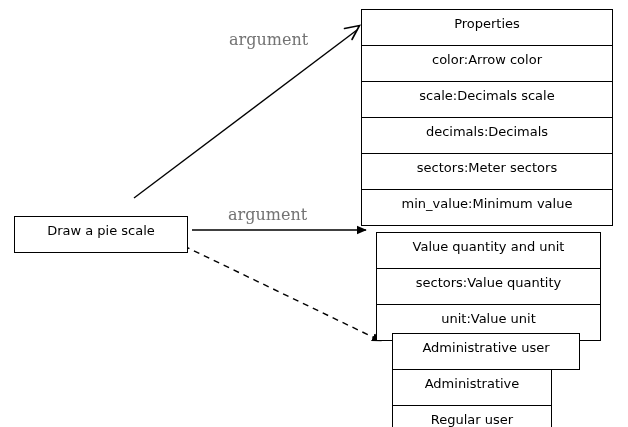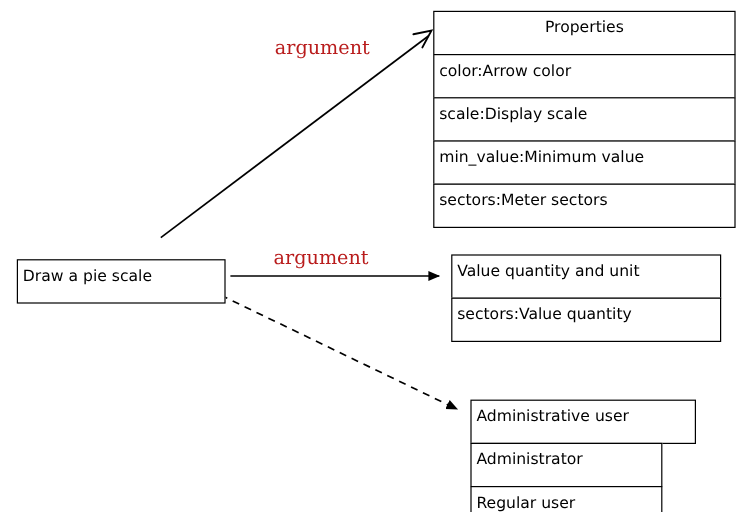--- a/index.html
+++ b/index.html
@@ -34,42 +34,42 @@
     padding: 0 4px;
   }
   
   .node .row + .row {
     margin-top: -1px;
   }
   .row.center {
     text-align: center;
   }
   .row.left {
-    text-align: left;
+    text-align: center;
   }
   
   #node-source {
     left: 14px;
     top: 216px;
   }
   #node-source .row {
     width: 174px;
   }
   
   #node-properties {
     left: 361px;
     top: 9px;
   }
   #node-properties .row {
     width: 252px;
   }
   
   #node-value {
     left: 376px;
-    top: 212px;
+    top: 232px;
   }
   #node-value .row {
     width: 225px;
   }
   
   #node-user {
     left: 392px;
     top: 333px;
   }
   #node-user .row.hdr {
@@ -84,21 +84,21 @@
     left: 0;
     top: 0;
     width: 628px;
     height: 427px;
     pointer-events: none;
   }
   .edge-label {
     position: absolute;
     font-family: "DejaVu Serif", "Liberation Serif", serif;
     font-size: 16px;
-    color: #b91c1c;
+    color: #737373;
     white-space: nowrap;
   }
   #label-argument-properties {
     left: 229px;
     top: 30px;
   }
   #label-argument-value {
     left: 228px;
     top: 205px;
   }
@@ -136,29 +136,31 @@
   <div class="edge-label" id="label-argument-properties">argument</div>
   <div class="edge-label" id="label-argument-value">argument</div>
 
   <div class="node" id="node-source">
     <div class="row left">Draw a pie scale</div>
   </div>
 
   <div class="node" id="node-properties">
     <div class="row center">Properties</div>
     <div class="row left">color:Arrow color</div>
-    <div class="row left">scale:Display scale</div>
+    <div class="row left">scale:Decimals scale</div>
+    <div class="row left">decimals:Decimals</div>
+    <div class="row left">sectors:Meter sectors</div>
     <div class="row left">min_value:Minimum value</div>
-    <div class="row left">sectors:Meter sectors</div>
   </div>
 
   <div class="node" id="node-value">
     <div class="row left">Value quantity and unit</div>
     <div class="row left">sectors:Value quantity</div>
+    <div class="row left">unit:Value unit</div>
   </div>
 
   <div class="node" id="node-user">
     <div class="row left hdr">Administrative user</div>
-    <div class="row left bdy">Administrator</div>
+    <div class="row left bdy">Administrative</div>
     <div class="row left bdy">Regular user</div>
   </div>
 
 </div>
 
 </body></html>

